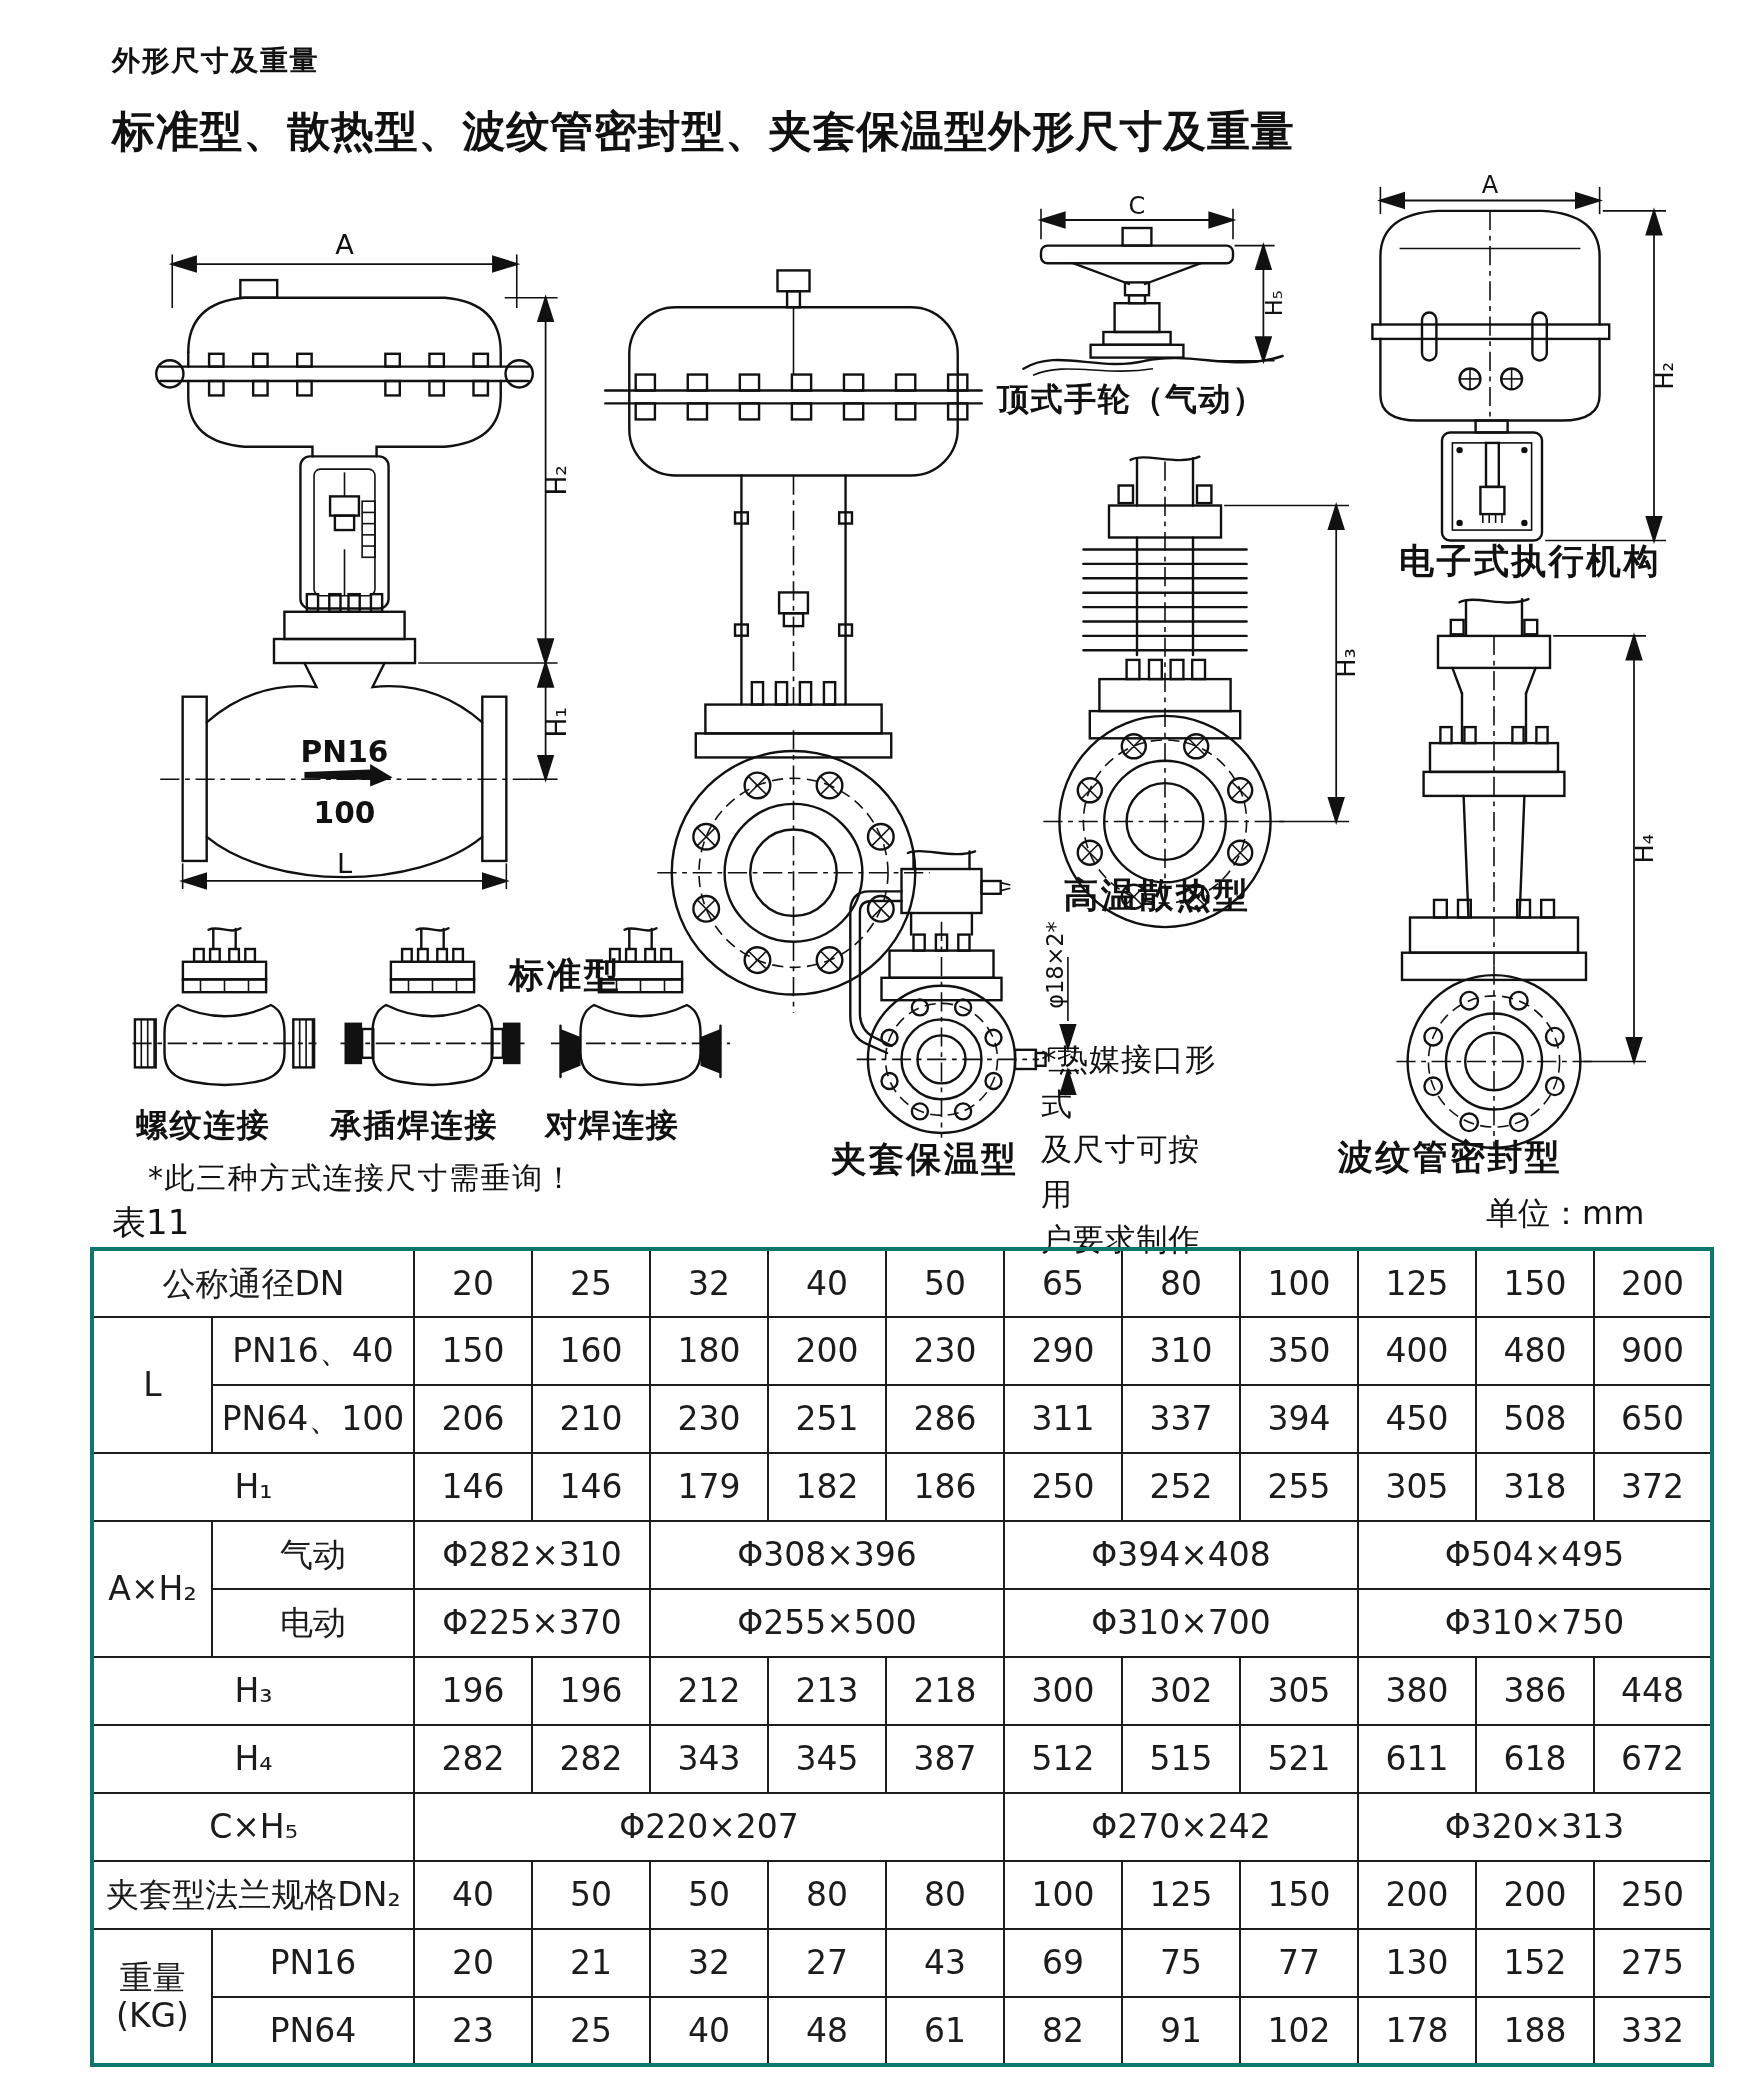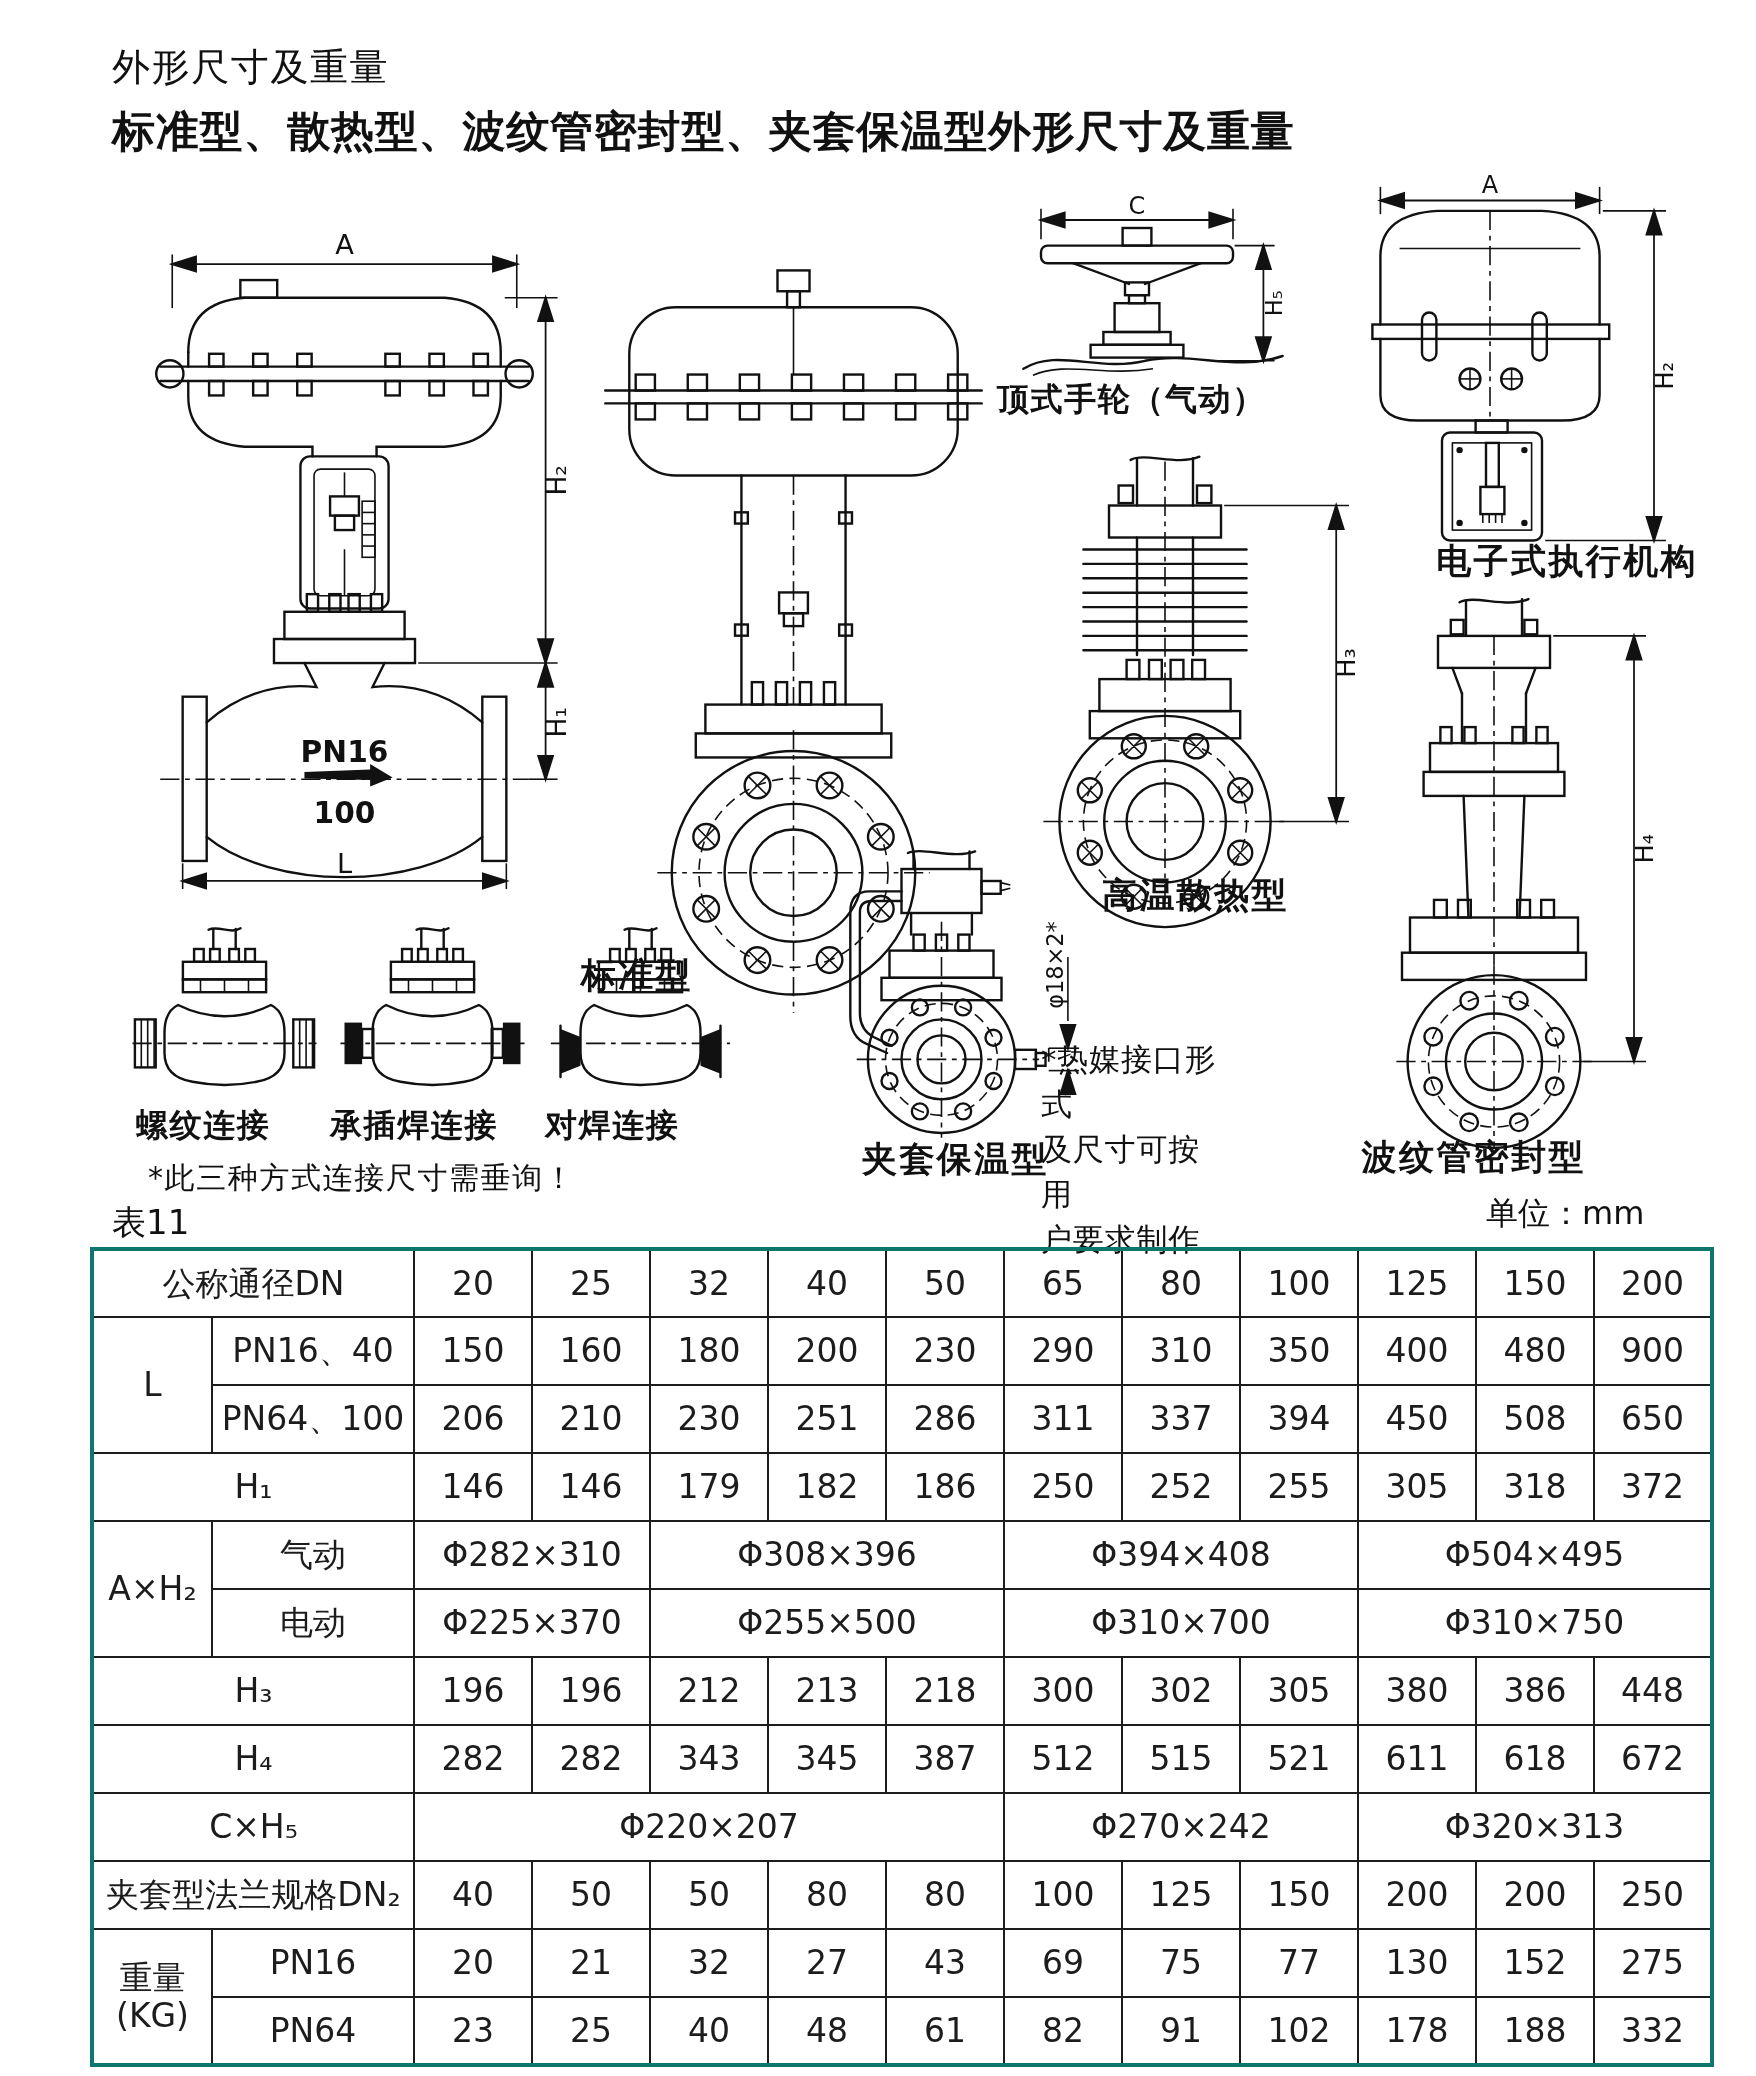--- a/index.html
+++ b/index.html
@@ -1,21 +1,21 @@
 <!DOCTYPE html>
 <html style="font-size:13px"><head>
 <meta charset="utf-8">
 <style>
   html,body{margin:0;padding:0;background:#e8e8e8}
   #page{position:relative;width:1757px;height:2077px;background:#ffffff;
         font-family:"DejaVu Sans","Liberation Sans",sans-serif;color:#111;overflow:hidden}
   .abs{position:absolute}
-  .title{font-size:38px;font-weight:normal;letter-spacing:1.6px}
+  .title{font-size:28px;font-weight:bold;letter-spacing:1.6px}
   .subtitle{font-size:43px;font-weight:bold;letter-spacing:0.8px}
-  .cap{font-size:35px;font-weight:bold;text-align:right;letter-spacing:2.4px}
+  .cap{font-size:35px;font-weight:bold;text-align:center;letter-spacing:2.4px}
   .small-cap{font-size:32px;font-weight:bold;letter-spacing:1.6px}
   .note{font-size:31px;line-height:1.45;letter-spacing:0.8px}
   .tbl-no{font-size:34px;font-weight:normal}
   .unit{font-size:32px}
   svg{overflow:visible}
   svg .ln{stroke:#111;stroke-width:3;fill:none;stroke-linecap:round}
   svg .thin{stroke:#111;stroke-width:2;fill:none}
   svg .dim{stroke:#111;stroke-width:2.2;fill:none}
   svg .cl{stroke:#111;stroke-width:2;fill:none;stroke-dasharray:24 7 6 7}
   svg .dash{stroke:#111;stroke-width:2;fill:none;stroke-dasharray:14 8}

